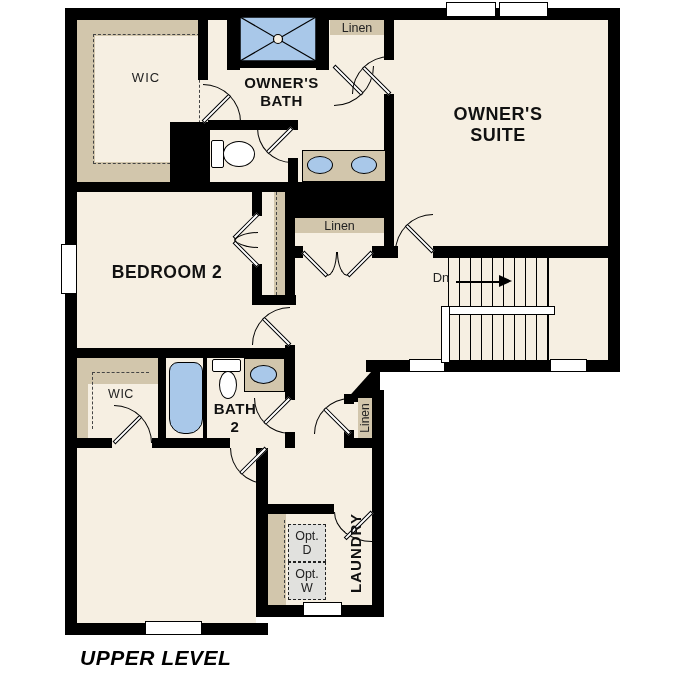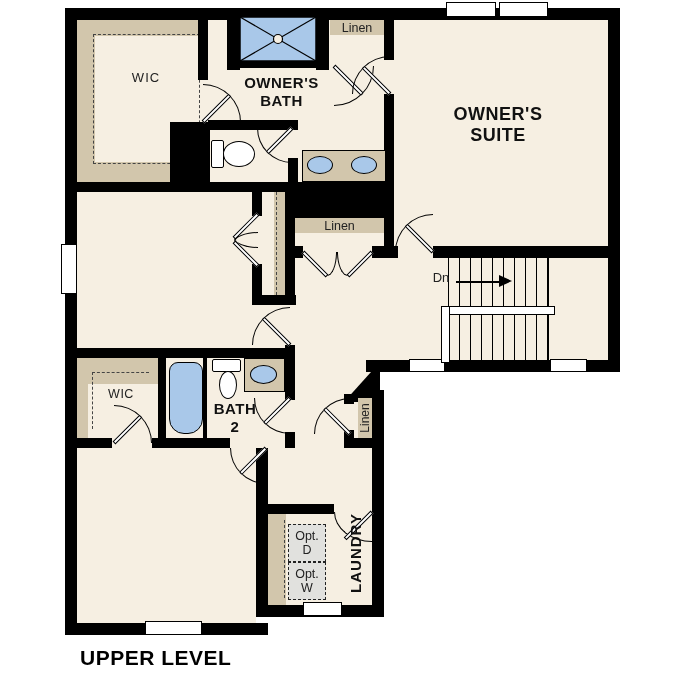--- a/index.html
+++ b/index.html
@@ -192,23 +192,24 @@
   <div class="arc tl" style="left:314px;top:398px;width:36px;height:36px;"></div>
   <div class="leaf" style="left:350px;top:432px;width:36px;transform:rotate(-135deg);"></div>
 
   <div class="arc bl" style="left:334px;top:512px;width:38px;height:30px;"></div>
   <div class="leaf" style="left:372px;top:510px;width:38px;transform:rotate(135deg);"></div>
 
   <div class="room-label" style="left:428px;top:104px;width:140px;font-size:18px;">OWNER'S
 SUITE</div>
   <div class="room-label" style="left:224px;top:74px;width:115px;font-size:15px;">OWNER'S
 BATH</div>
+  <div class="room-label" style="left:88px;top:262px;width:158px;font-size:17.5px;">BEDROOM 2</div>
   <div class="room-label" style="left:204px;top:400px;width:62px;font-size:15px;">BATH
 2</div>
   <div class="small-label" style="left:96px;top:71px;width:100px;font-size:13px;letter-spacing:1px;">WIC</div>
   <div class="small-label" style="left:92px;top:387px;width:58px;font-size:12.5px;letter-spacing:.5px;">WIC</div>
   <div class="small-label" style="left:330px;top:21px;width:54px;font-size:12.5px;">Linen</div>
   <div class="small-label" style="left:295px;top:219px;width:89px;font-size:12.5px;">Linen</div>
   <div class="small-label rot" style="left:333px;top:404px;width:64px;height:28px;font-size:12px;line-height:28px;">Linen</div>
   <div class="room-label rot" style="left:306px;top:538px;width:100px;height:30px;font-size:15px;line-height:30px;letter-spacing:1px;">LAUNDRY</div>
-  <div class="title" style="left:80px;top:646px;">UPPER LEVEL</div>
+  <div class="title" style="left:80px;top:646px;font-style:italic;">UPPER LEVEL</div>
 
 </div>
 
 </body></html>

